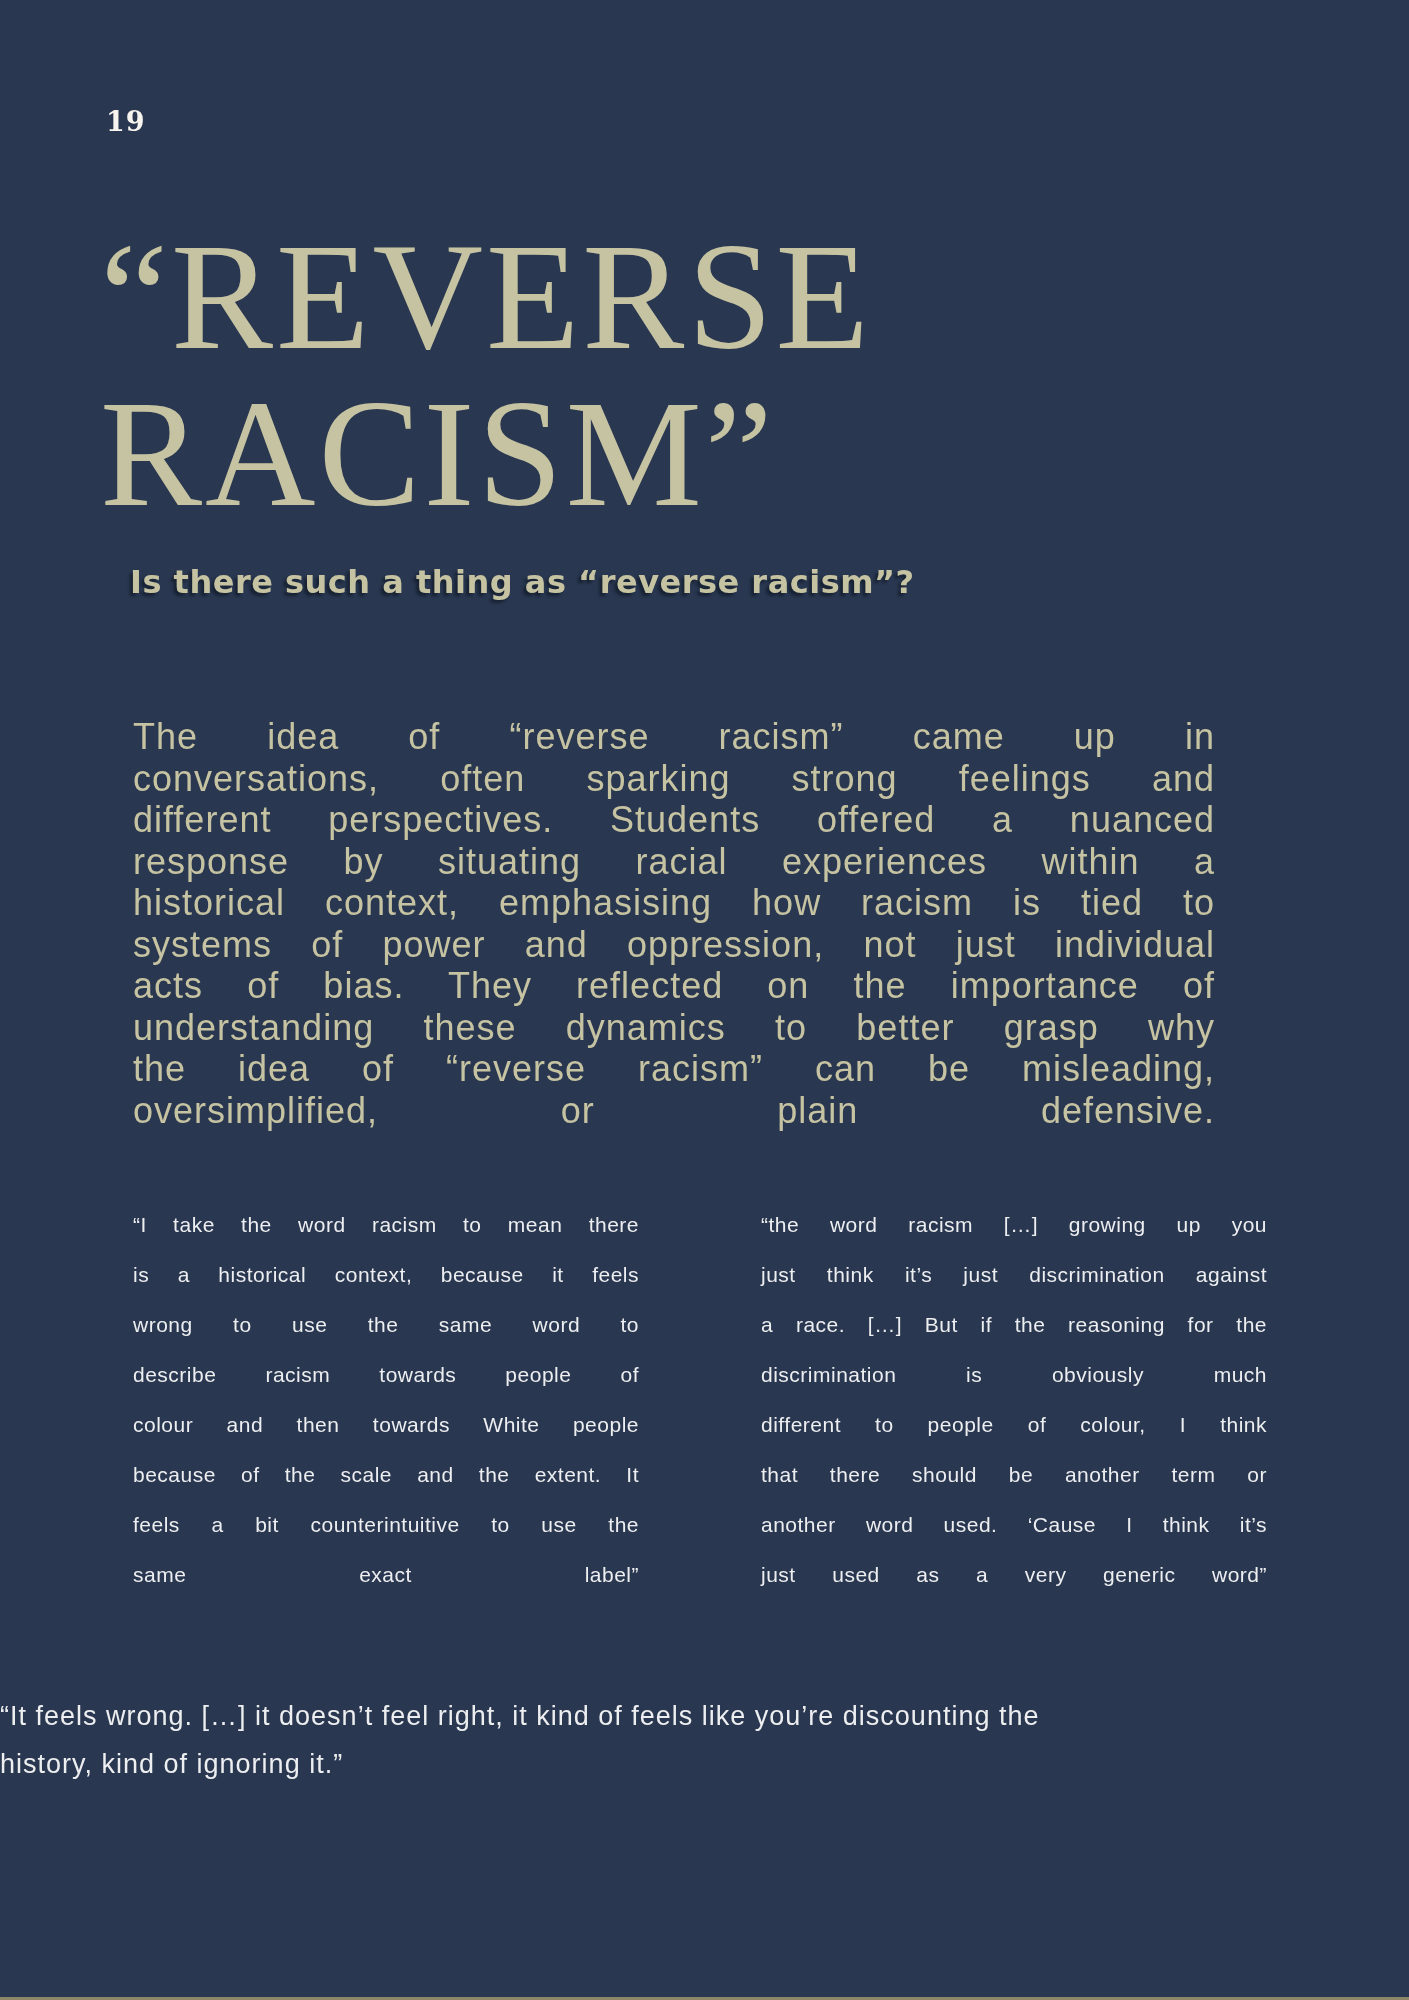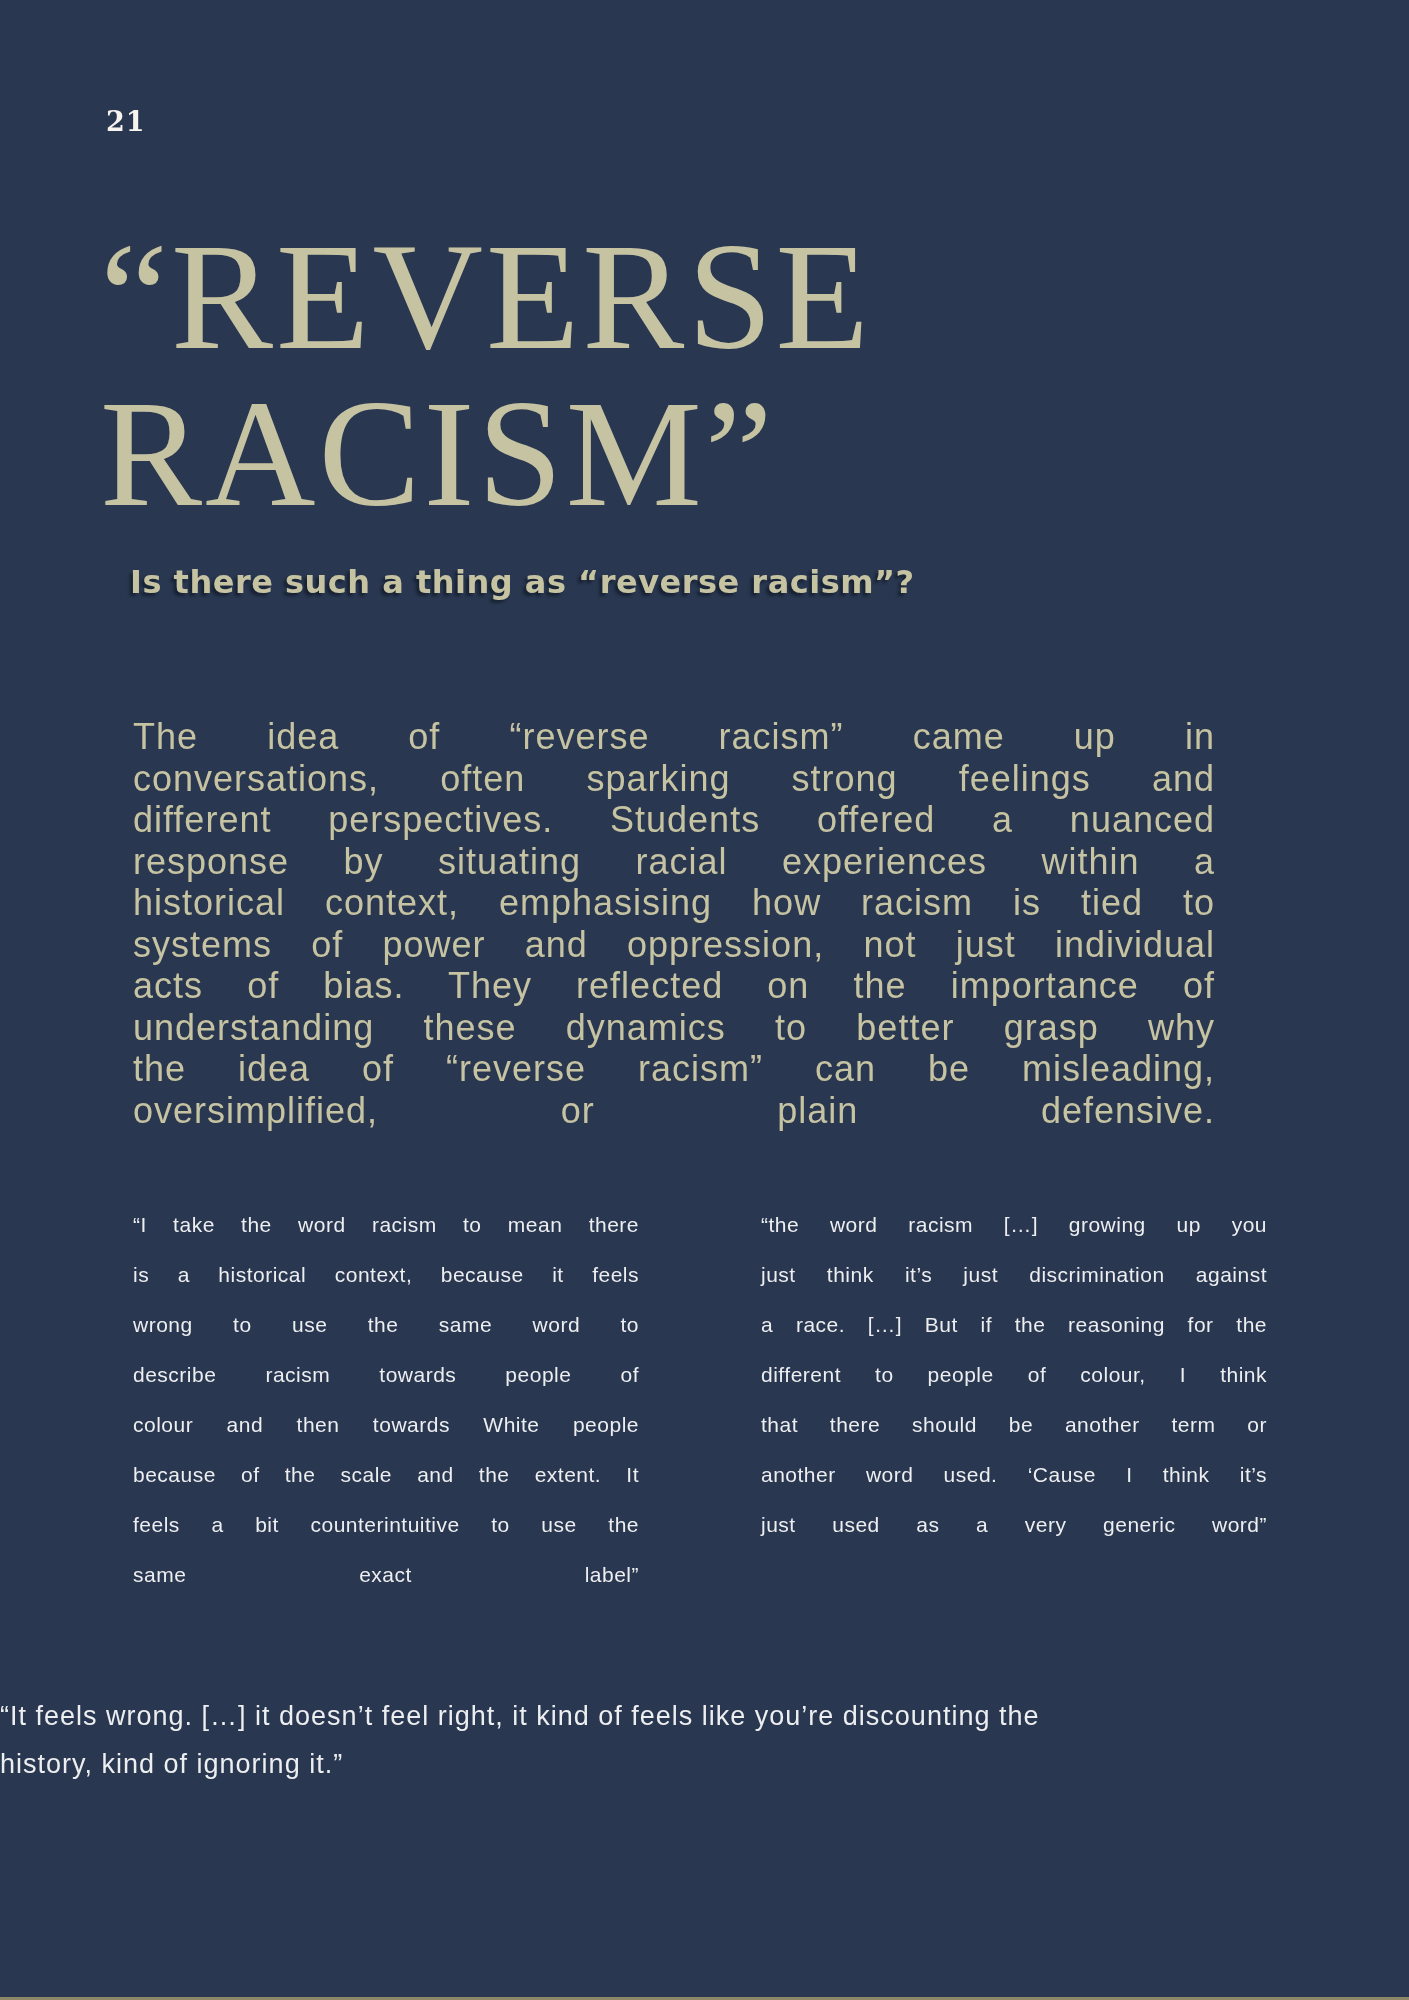--- a/index.html
+++ b/index.html
@@ -100,21 +100,21 @@
     height: 3px;
     background: #9E9568;
     opacity: 0.85;
   }
 </style>
 </head>
 <body>
 
 <div class="page">
 
-  <div class="page-number">21</div>
+  <div class="page-number">19</div>
 
   <div class="title">
     <div>“REVERSE</div>
     <div>RACISM”</div>
   </div>
 
   <div class="subtitle">Is there such a thing as “reverse racism”?</div>
 
   <div class="intro">
     <div class="jline">The idea of “reverse racism” came up in</div>
@@ -137,20 +137,21 @@
       <div class="jline">describe racism towards people of</div>
       <div class="jline">colour and then towards White people</div>
       <div class="jline">because of the scale and the extent. It</div>
       <div class="jline">feels a bit counterintuitive to use the</div>
       <div class="jline jline-last">same exact label”</div>
     </div>
     <div class="quote-col">
       <div class="jline">“the word racism […] growing up you</div>
       <div class="jline">just think it’s just discrimination against</div>
       <div class="jline">a race. […] But if the reasoning for the</div>
+      <div class="jline">discrimination is obviously much</div>
       <div class="jline">different to people of colour, I think</div>
       <div class="jline">that there should be another term or</div>
       <div class="jline">another word used. ‘Cause I think it’s</div>
       <div class="jline jline-last">just used as a very generic word”</div>
     </div>
   </div>
 
   <div class="bottom-quote">
     <div>“It feels wrong. […] it doesn’t feel right, it kind of feels like you’re discounting the</div>
     <div>history, kind of ignoring it.”</div>

